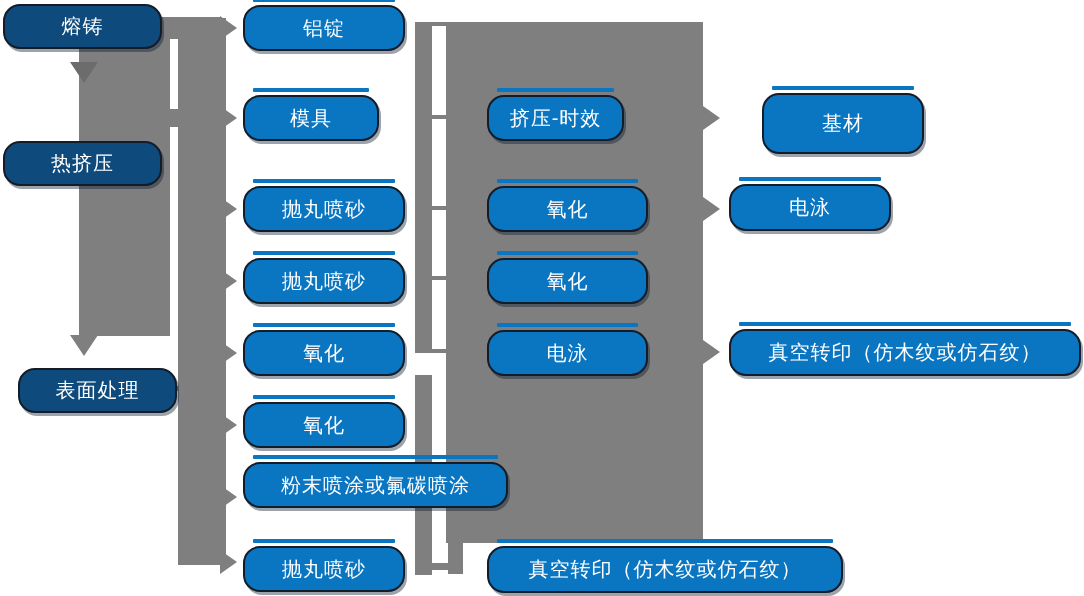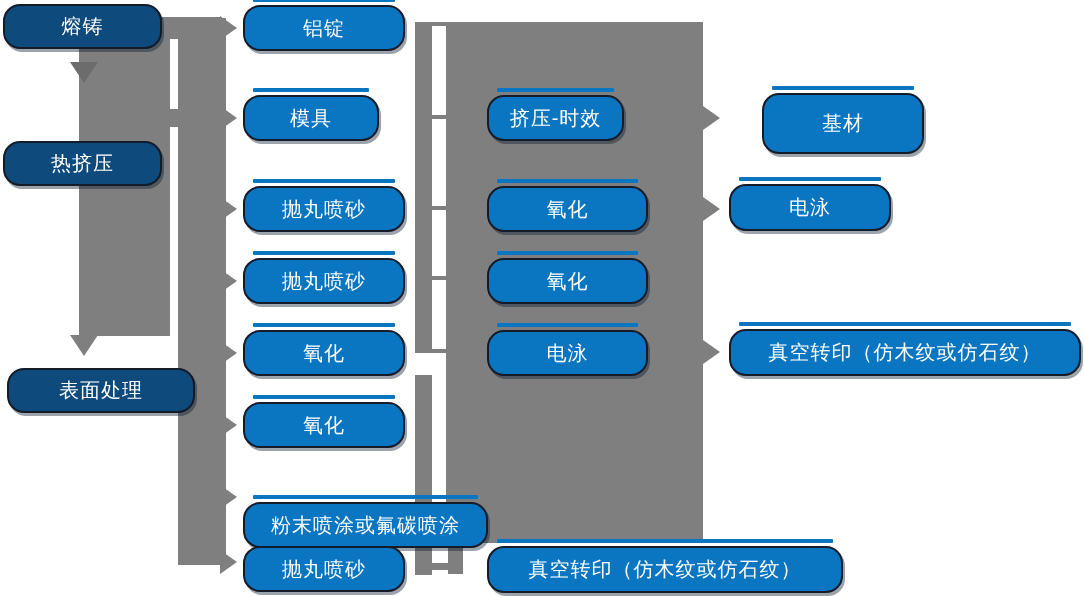--- a/index.html
+++ b/index.html
@@ -63,29 +63,29 @@
   <div class="gray" style="left:448px;top:543px;width:15px;height:31px;"></div>
   <div class="gray" style="left:432px;top:563px;width:16px;height:7px;"></div>
 
   <div class="gray" style="left:446px;top:22px;width:257px;height:521px;"></div>
   <div class="arr-r" style="left:703px;top:106px;"></div>
   <div class="arr-r" style="left:703px;top:197px;"></div>
   <div class="arr-r" style="left:703px;top:340px;"></div>
 
   <div class="node b1" style="left:3px;top:4px;width:159px;height:45px;">熔铸</div>
   <div class="node b1" style="left:3px;top:95px;width:159px;height:45px;margin-top:46px;">热挤压</div>
-  <div class="node b1" style="left:7px;top:368px;width:188px;height:45px;text-align:right;">表面处理</div>
+  <div class="node b1" style="left:18px;top:368px;width:159px;height:45px;text-align:right;">表面处理</div>
 
   <div class="node b2" style="left:243px;top:5px;width:162px;text-align:center;">铝锭</div>
   <div class="node b2" style="left:243px;top:95px;width:136px;">模具</div>
   <div class="node b2" style="left:243px;top:186px;width:162px;">抛丸喷砂</div>
   <div class="node b2" style="left:243px;top:258px;width:162px;">抛丸喷砂</div>
   <div class="node b2" style="left:243px;top:330px;width:162px;">氧化</div>
   <div class="node b2" style="left:243px;top:402px;width:162px;">氧化</div>
-  <div class="node b2" style="left:243px;top:502px;width:245px;">粉末喷涂或氟碳喷涂</div>
+  <div class="node b2" style="left:243px;top:462px;width:265px;">粉末喷涂或氟碳喷涂</div>
   <div class="node b2" style="left:243px;top:546px;width:162px;">抛丸喷砂</div>
 
   <div class="node b2" style="left:487px;top:95px;width:137px;">挤压-时效</div>
   <div class="node b2" style="left:487px;top:186px;width:161px;">氧化</div>
   <div class="node b2" style="left:487px;top:258px;width:161px;">氧化</div>
   <div class="node b2" style="left:487px;top:330px;width:161px;">电泳</div>
   <div class="node b2" style="left:487px;top:546px;width:356px;height:47px;">真空转印（仿木纹或仿石纹）</div>
 
   <div class="node b2" style="left:762px;top:93px;width:162px;height:61px;">基材</div>
   <div class="node b2" style="left:729px;top:184px;width:162px;height:47px;">电泳</div>

